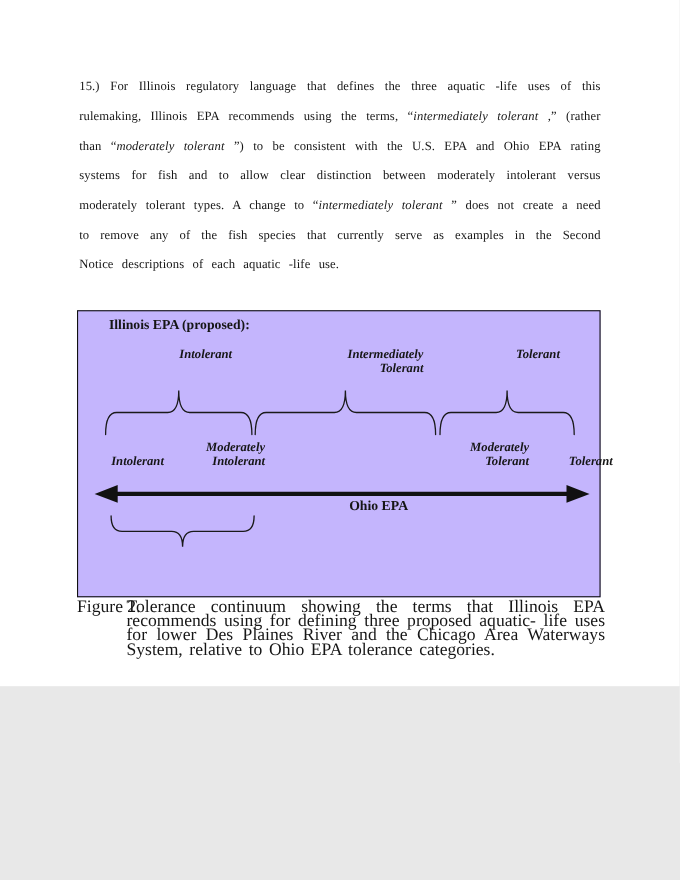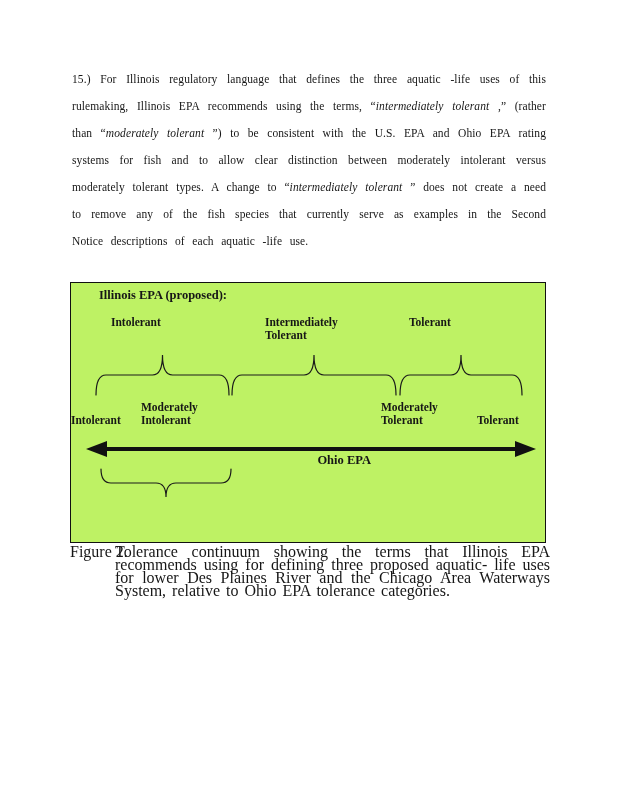--- a/index.html
+++ b/index.html
@@ -1,18 +1,18 @@
 <!DOCTYPE html>
 <html><head>
 <meta charset="utf-8">
 <style>
   html,body{margin:0;padding:0;background:#e8e8e8;}
   .page{
     position:relative;
-    width:618px;height:800px;
+    width:618px;height:624px;
     margin:0 auto;
     background:#ffffff;
     font-family:"Liberation Serif","DejaVu Serif",serif;
     color:#161616;
     overflow:hidden;
   }
   
   .body-par{
     position:absolute;
     left:72px;top:66px;width:474px;
@@ -20,26 +20,26 @@
     text-align:justify;
     word-spacing:4.5px;letter-spacing:0.1px;
     margin:0;
   }
   .body-par i{font-style:italic;}
   
   .figure-box{
     position:absolute;
     left:70px;top:282px;width:474px;height:259px;
     border:1px solid #111;
-    background:#bef264;
+    background:#c4b5fd;
   }
   .figure-box .lbl{
     position:absolute;
-    text-align:left;
-    font-weight:bold;
+    text-align:right;
+    font-weight:bold;font-style:italic;
     font-size:11.5px;line-height:13px;
   }
   .il-title{
     position:absolute;left:28px;top:5px;
     font-weight:bold;font-size:12.5px;font-style:normal;
   }
   .ohio-lbl{
     position:absolute;left:180px;top:170px;width:120px;
     text-align:right;font-weight:bold;font-size:12.5px;
   }

